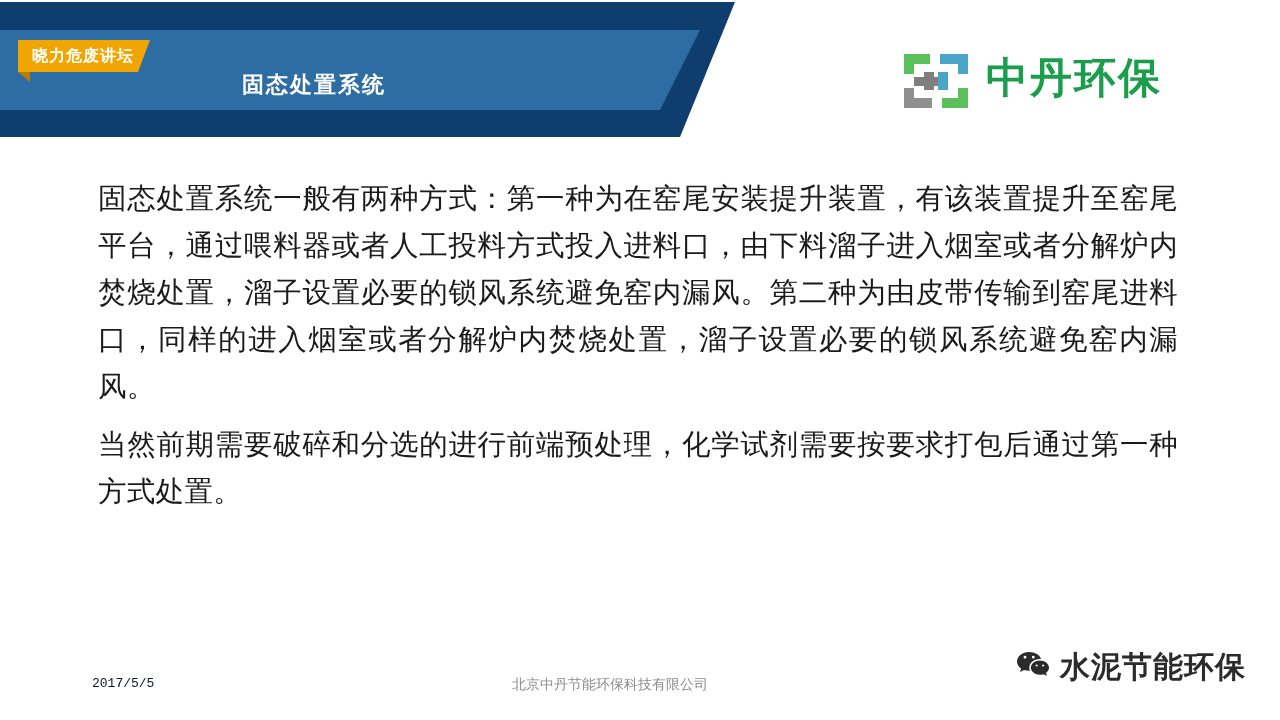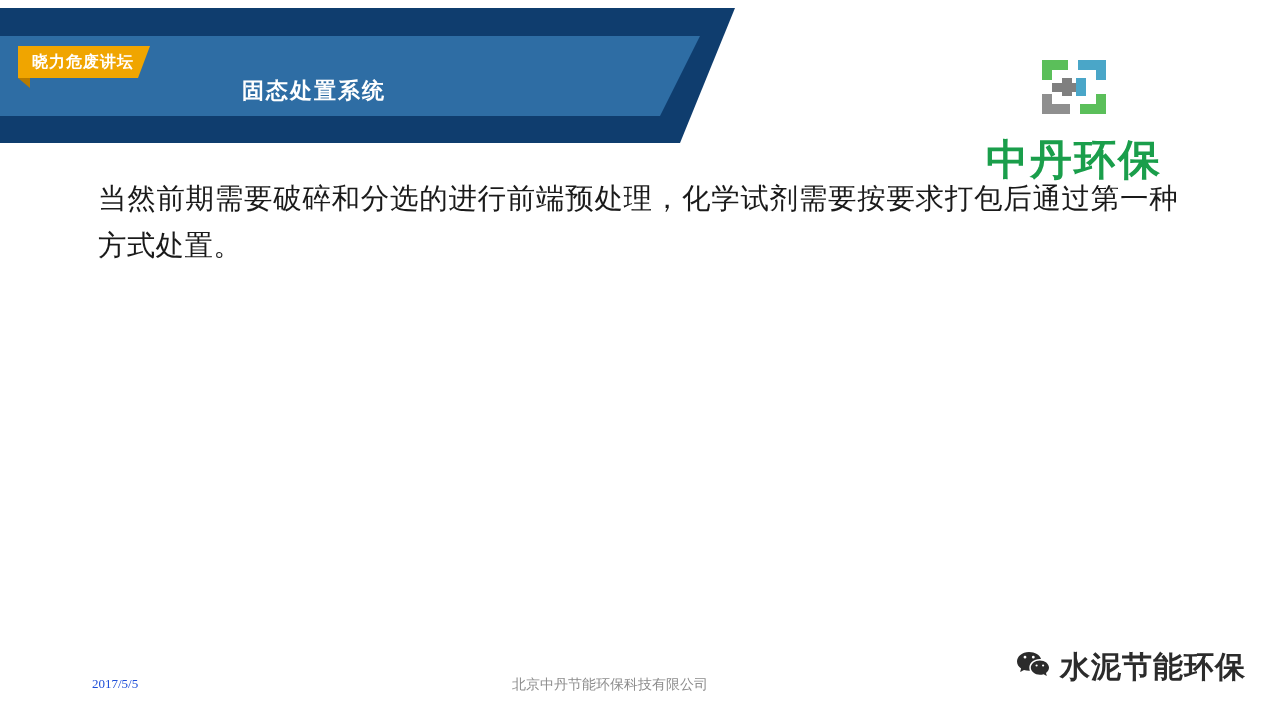--- a/index.html
+++ b/index.html
@@ -12,21 +12,21 @@
     height: 720px;
     background: #ffffff;
     font-family: "Liberation Sans", "DejaVu Sans", sans-serif;
     overflow: hidden;
     position: relative;
   }
 
   
   .header {
     position: absolute;
-    top: 8px;
+    top: 2px;
     left: 0;
     width: 1280px;
     height: 135px;
   }
   .header-band {
     position: absolute;
     top: 0;
     left: 0;
     width: 735px;
     height: 135px;
@@ -77,23 +77,22 @@
     letter-spacing: 2px;
     z-index: 6;
   }
 
   
   .logo {
     position: absolute;
     top: 48px;
     right: 118px;
     display: flex;
-    align-items: center;
+    align-items: flex-start;
     gap: 14px;
-    flex-direction: column;
   }
   .logo-mark {
     width: 72px;
     height: 62px;
     position: relative;
   }
   .logo-text {
     font-size: 42px;
     font-weight: bold;
     color: #1a9e4b;
@@ -111,32 +110,31 @@
   .para {
     font-size: 28.5px;
     line-height: 47px;
     color: #1a1a1a;
     text-align: justify;
     margin: 0;
     letter-spacing: 0.3px;
     font-family: "DejaVu Sans", "Liberation Sans", sans-serif;
   }
   .para + .para {
-    margin-top: 2px;
-    font-weight: bold;
+    margin-top: 11px;
   }
 
   
   .footer-date {
     position: absolute;
     left: 92px;
     top: 676px;
     font-size: 13px;
-    color: #1d4ed8;
-    font-family: Liberation Serif, serif;
+    color: #0f172a;
+    font-family: Liberation Mono, monospace;
   }
   .footer-company {
     position: absolute;
     left: 0;
     top: 676px;
     width: 1220px;
     text-align: center;
     font-size: 14px;
     color: #8c8c8c;
     font-family: "DejaVu Sans", sans-serif;
@@ -193,20 +191,21 @@
         <path d="M4 38 h10 v10 h18 v10 h-28 z" fill="#8f8f8f"></path>
 
         <path d="M58 38 h10 v20 h-26 v-10 h16 z" fill="#5bbf5a"></path>
       </svg>
     </span>
     <span class="logo-text">中丹环保</span>
   </div>
 </div>
 
 <div class="content">
+  <p class="para">固态处置系统一般有两种方式：第一种为在窑尾安装提升装置，有该装置提升至窑尾平台，通过喂料器或者人工投料方式投入进料口，由下料溜子进入烟室或者分解炉内焚烧处置，溜子设置必要的锁风系统避免窑内漏风。第二种为由皮带传输到窑尾进料口，同样的进入烟室或者分解炉内焚烧处置，溜子设置必要的锁风系统避免窑内漏风。</p>
   <p class="para">当然前期需要破碎和分选的进行前端预处理，化学试剂需要按要求打包后通过第一种方式处置。</p>
 </div>
 
 <div class="footer-date">2017/5/5</div>
 <div class="footer-company">北京中丹节能环保科技有限公司</div>
 
 <div class="watermark">
   <span class="wechat-icon">
     <svg width="34" height="28" viewBox="0 0 34 28" xmlns="http://www.w3.org/2000/svg">
       <path d="M13 2 C6 2 1 6.5 1 11.6 C1 14.4 2.6 16.9 5.1 18.6 L4.1 22 L8 20 C9.5 20.5 11.2 20.8 13 20.8 C13.3 20.8 13.6 20.8 13.9 20.7 C13.5 19.8 13.3 18.8 13.3 17.8 C13.3 12.9 18 9 23.8 9 C24.2 9 24.6 9 25 9.1 C24 5 19.1 2 13 2 Z M9 8.6 A1.4 1.4 0 1 1 9 5.8 A1.4 1.4 0 1 1 9 8.6 Z M17.3 8.6 A1.4 1.4 0 1 1 17.3 5.8 A1.4 1.4 0 1 1 17.3 8.6 Z" fill="#2b2b2b"></path>

